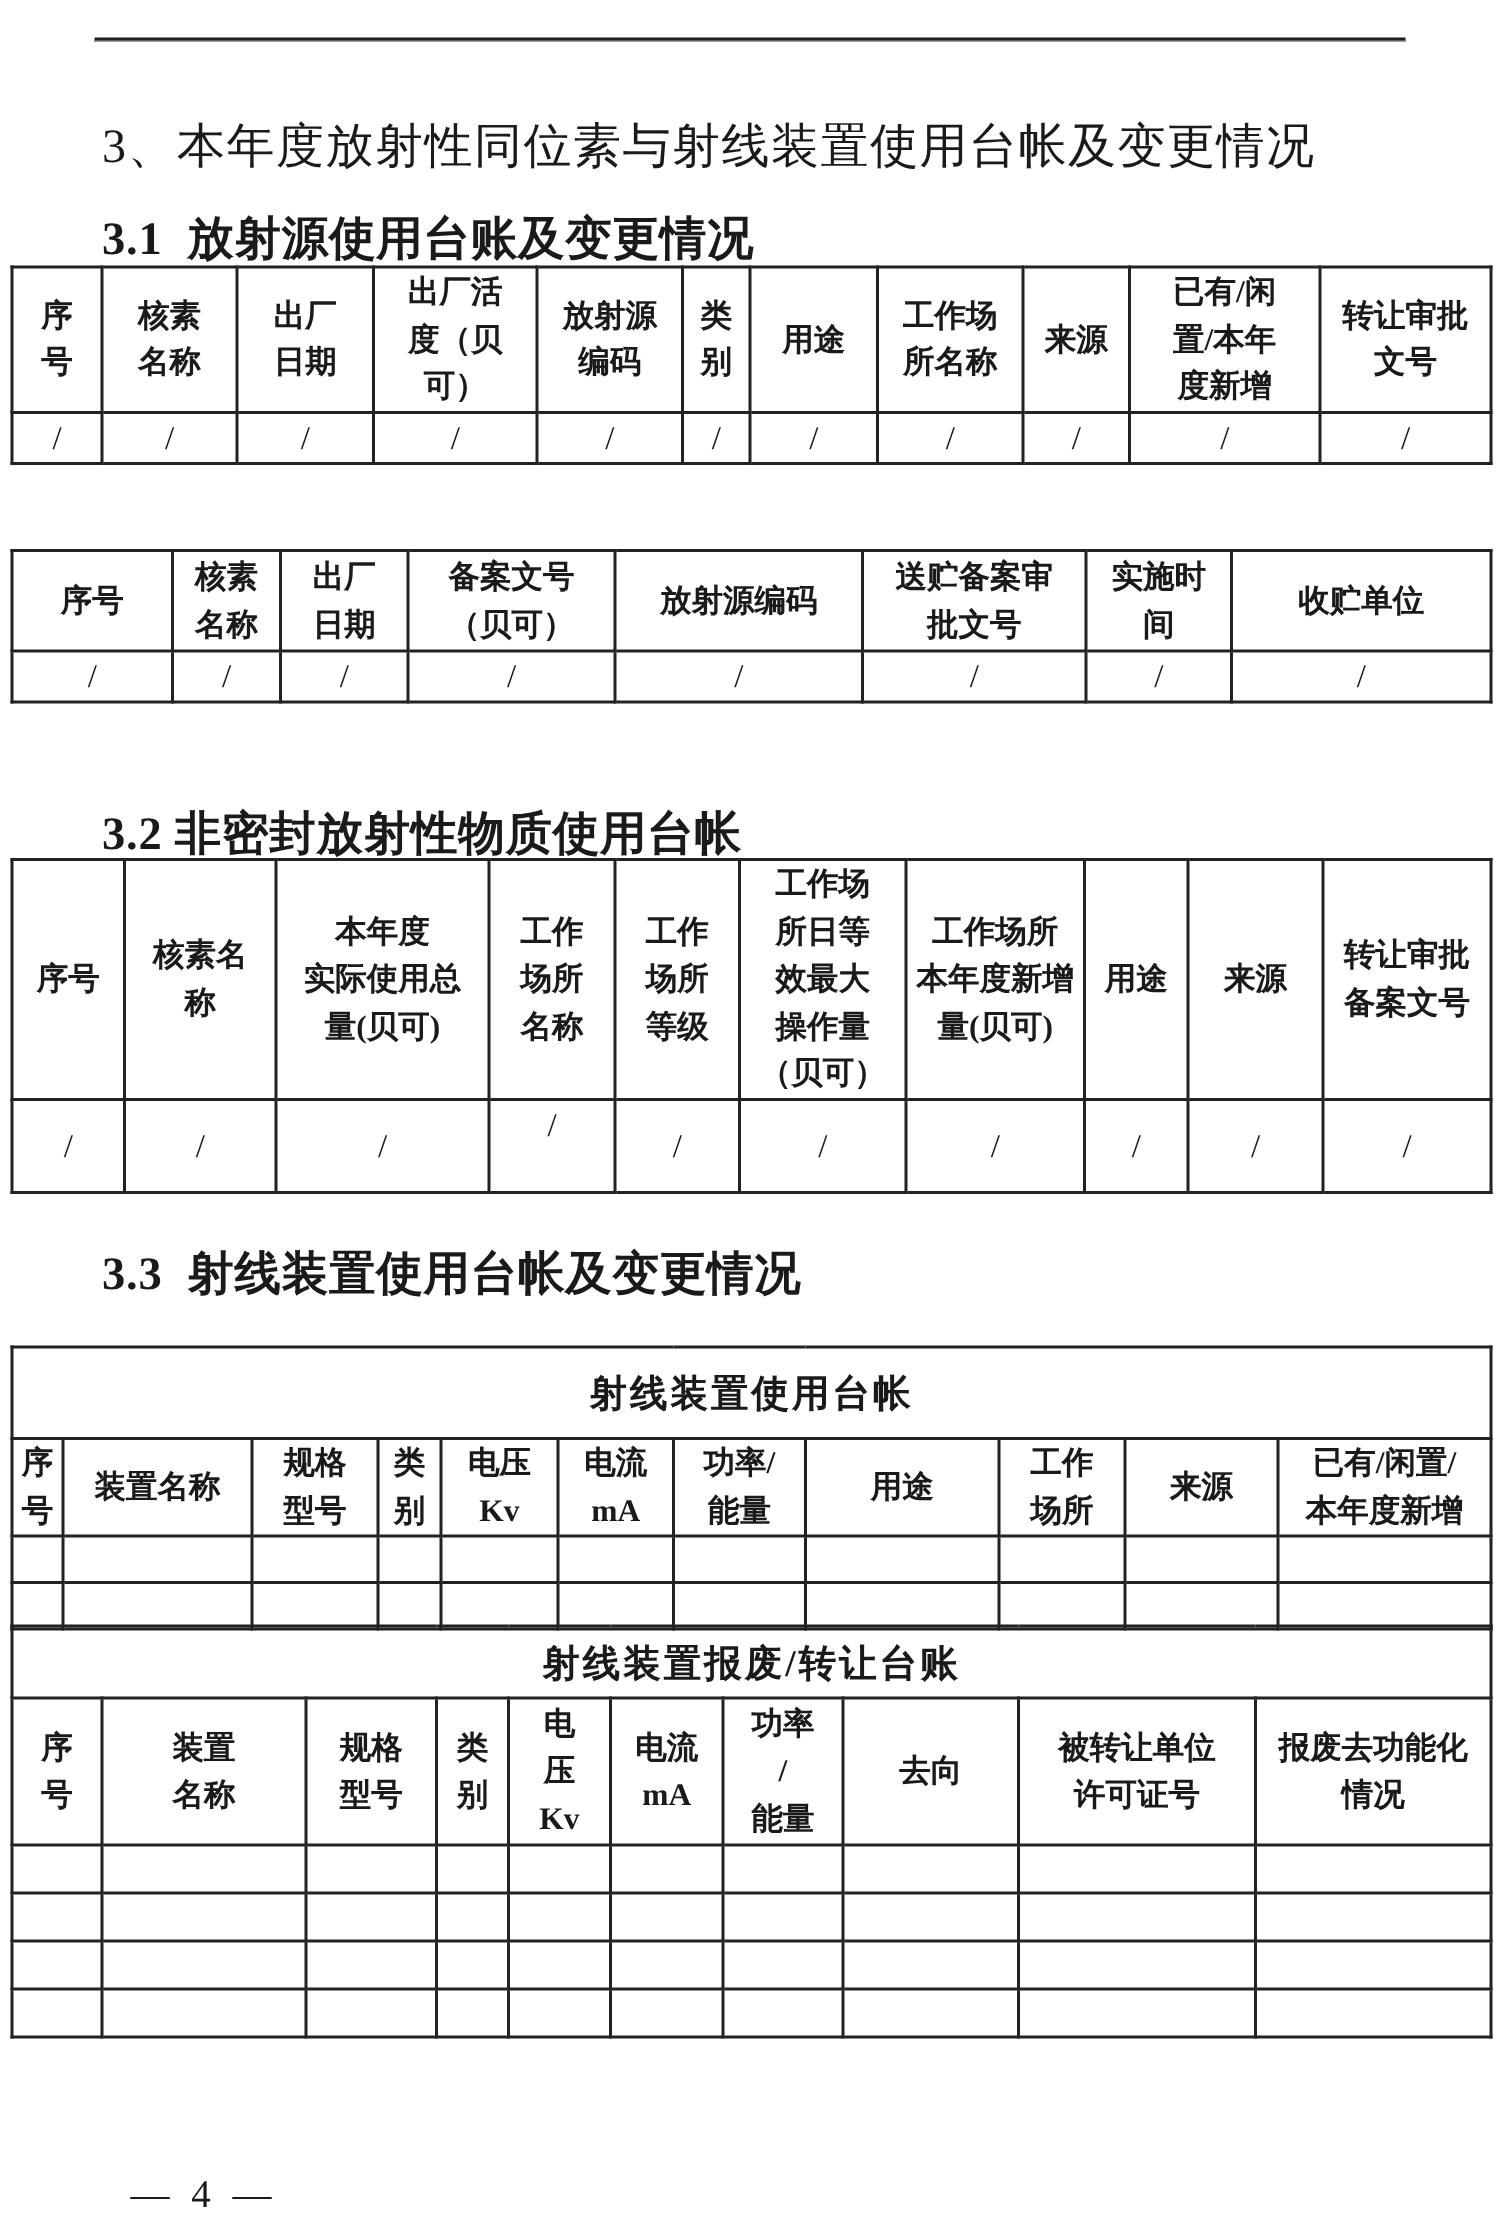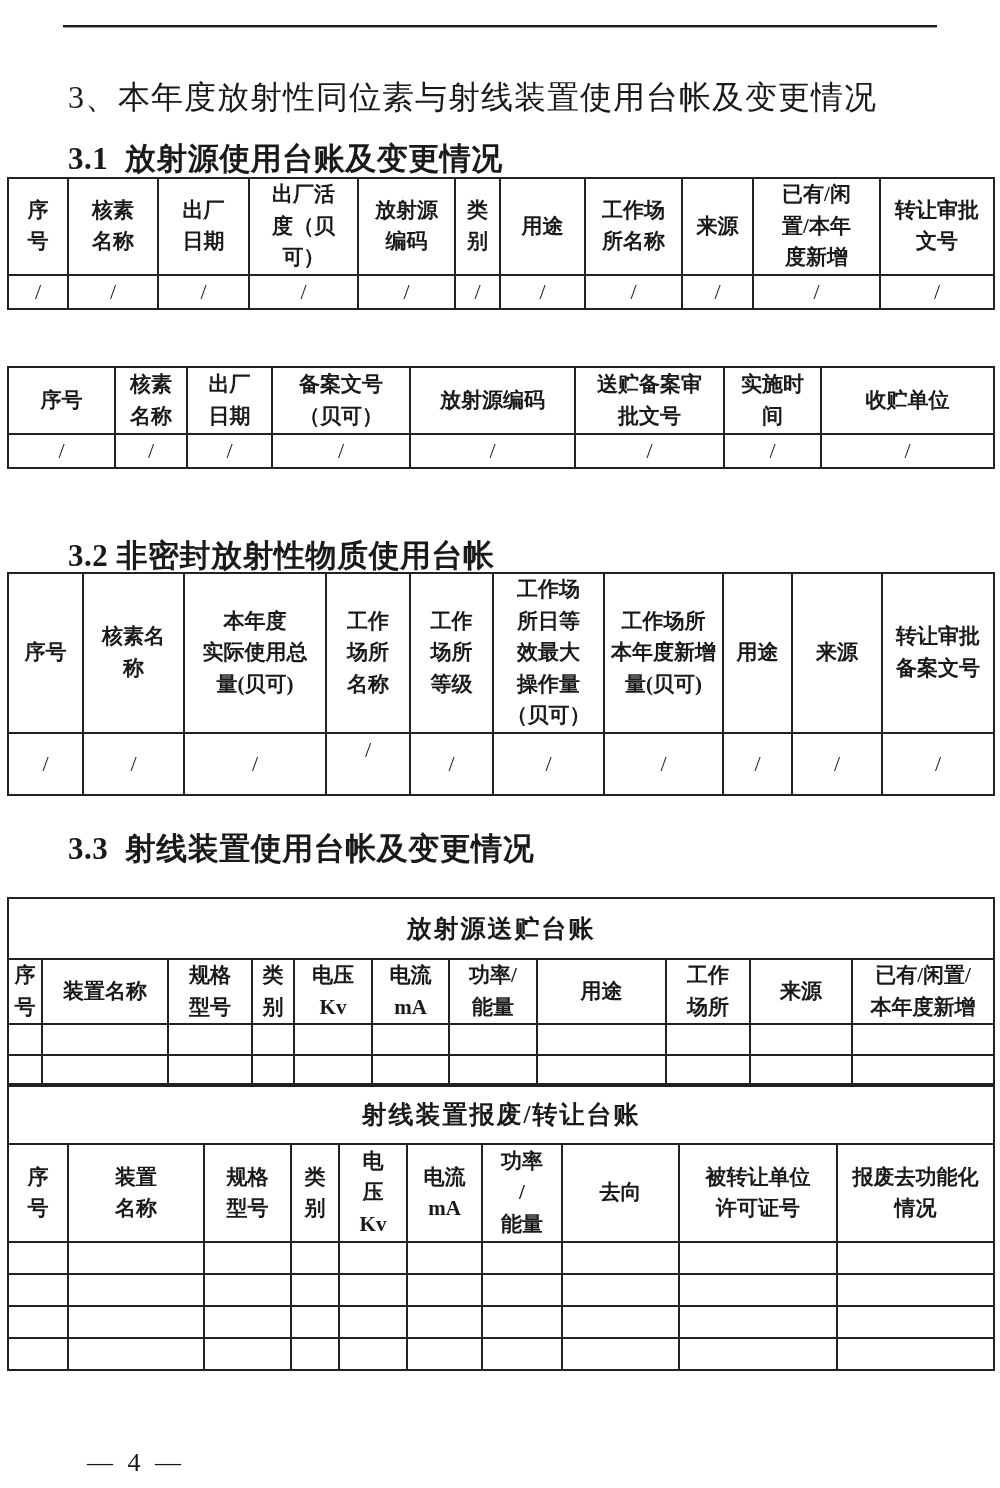--- a/index.html
+++ b/index.html
@@ -229,21 +229,21 @@
     <col style="width:78px">
       <col style="width:77px">
       <col style="width:88px">
       <col style="width:129px">
     <col style="width:84px">
       <col style="width:102px">
       <col style="width:142px">
   </colgroup>
   <tbody>
       <tr class="tbl-title" style="height:61px">
-    <td colspan="11">放射源送贮台账</td>
+    <td colspan="11">射线装置使用台帐</td>
   </tr>
   <tr class="hdr" style="height:65px">
     <td>序
 号</td>
     <td>装置名称</td>
     <td>规格
 型号</td>
     <td>类
 别</td>
     <td>电压
@@ -295,21 +295,21 @@
       <col style="width:87px">
       <col style="width:48px">
     <col style="width:68px">
       <col style="width:75px">
       <col style="width:80px">
       <col style="width:117px">
     <col style="width:158px">
       <col style="width:157px">
   </colgroup>
   <tbody>
-      <tr class="tbl-title" style="height:60px">
+      <tr class="tbl-title" style="height:48px">
     <td colspan="10">射线装置报废/转让台账</td>
   </tr>
   <tr class="hdr" style="height:98px">
     <td>序
 号</td>
     <td>装置
 名称</td>
     <td>规格
 型号</td>
     <td>类

